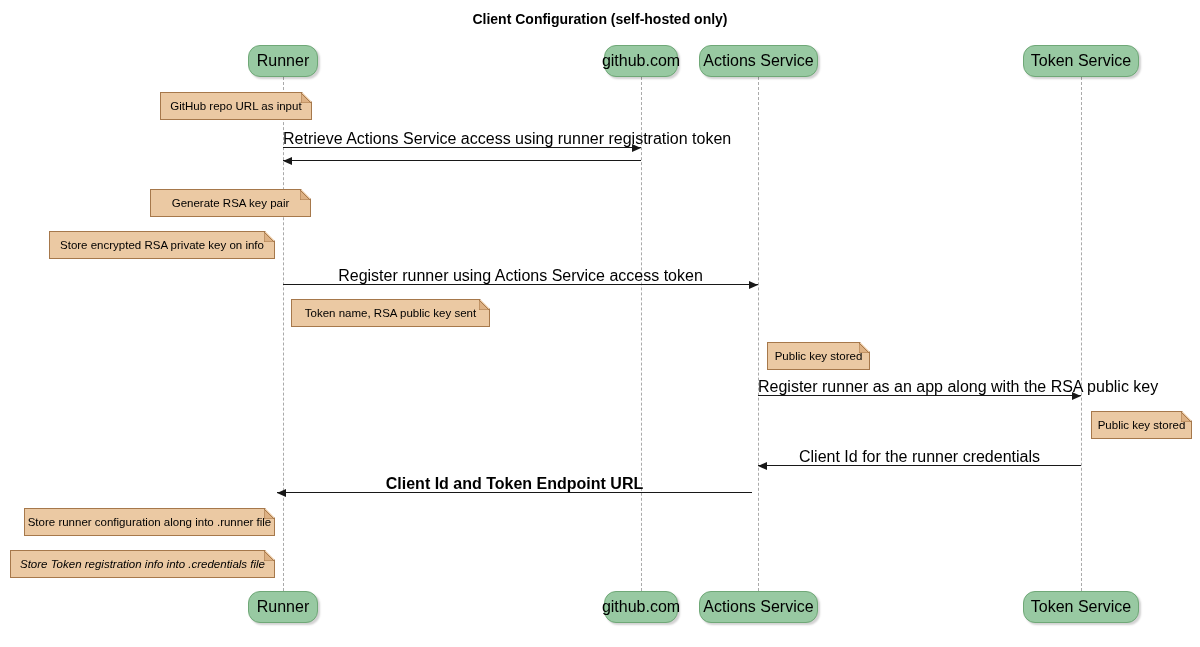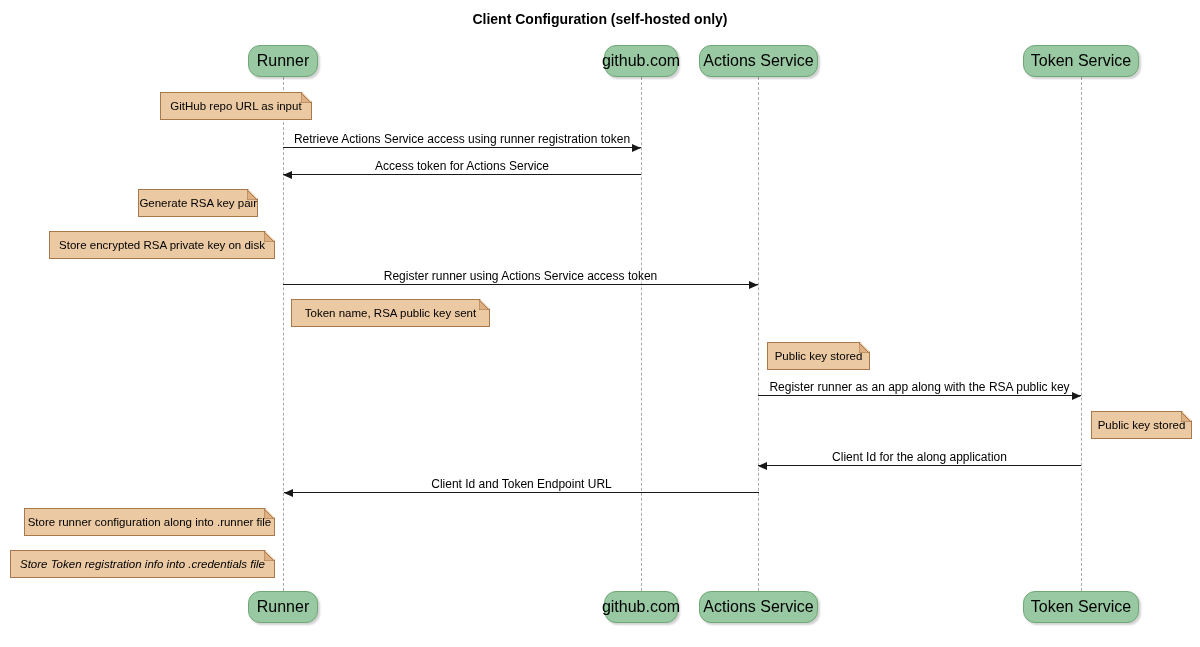--- a/index.html
+++ b/index.html
@@ -41,21 +41,21 @@
     background:var(--participant-fill);
     border:1px solid var(--participant-border);
     border-radius:12px;
     display:flex; align-items:center; justify-content:center;
     font-size:16px; color:var(--text); white-space:nowrap;
     box-shadow:2px 2px 2px rgba(0,0,0,0.18);
   }
 
   .message { position:absolute; }
   .msg-label {
-    font-size:12px; height:12px; line-height:12px;
+    font-size:16px; height:12px; line-height:12px;
     text-align:center; white-space:nowrap; margin-bottom:2px;
     color:var(--text);
   }
   .msg-line { position:relative; height:0; border-top:1px solid var(--arrow); }
   .arrowhead { position:absolute; width:0; height:0; top:-4px;
     border-top:4px solid transparent; border-bottom:4px solid transparent; }
   .dir-right .arrowhead { right:0; border-left:9px solid var(--arrow); }
   .dir-left  .arrowhead { left:0;  border-right:9px solid var(--arrow); }
 
   .note {
@@ -93,70 +93,69 @@
   <div class="participant" style="left:1023px; top:591px; width:116px;">Token Service</div>
 
   <div class="message dir-right" style="left:283px; top:133px; width:358px;">
     <div class="msg-label">Retrieve Actions Service access using runner registration token</div>
     <div class="msg-line">
         <div class="arrowhead"></div>
       </div>
   </div>
 
   <div class="message dir-left" style="left:283px; top:160px; width:358px;">
-    <div class="msg-label">Access token for Actions Service</div>
     <div class="msg-line">
         <div class="arrowhead"></div>
       </div>
   </div>
 
   <div class="message dir-right" style="left:758px; top:381px; width:323px;">
     <div class="msg-label">Register runner as an app along with the RSA public key</div>
     <div class="msg-line">
         <div class="arrowhead"></div>
       </div>
   </div>
 
   <div class="message dir-right" style="left:283px; top:270px; width:475px;">
     <div class="msg-label">Register runner using Actions Service access token</div>
     <div class="msg-line">
         <div class="arrowhead"></div>
       </div>
   </div>
 
   <div class="message dir-left" style="left:758px; top:451px; width:323px;">
-    <div class="msg-label">Client Id for the along application</div>
+    <div class="msg-label">Client Id for the runner credentials</div>
     <div class="msg-line">
         <div class="arrowhead"></div>
       </div>
   </div>
 
-  <div class="message dir-left" style="left:284px; top:478px; width:475px;">
+  <div class="message dir-left" style="left:277px; top:478px; width:475px;font-weight:bold;">
     <div class="msg-label">Client Id and Token Endpoint URL</div>
     <div class="msg-line">
         <div class="arrowhead"></div>
       </div>
   </div>
 
   <div class="note" style="left:123px; top:92px; width:152px;margin-left:37px;">
     <span>GitHub repo URL as input</span>
     <svg class="note-fold" width="10" height="10">
         <path d="M0,0 L10,10 L0,10 Z"></path>
       </svg>
   </div>
 
-  <div class="note" style="left:138px; top:189px; width:120px;justify-content:flex-end;">
+  <div class="note" style="left:150px; top:189px; width:161px;">
     <span>Generate RSA key pair</span>
     <svg class="note-fold" width="10" height="10">
         <path d="M0,0 L10,10 L0,10 Z"></path>
       </svg>
   </div>
 
   <div class="note" style="left:49px; top:231px; width:226px;">
-    <span>Store encrypted RSA private key on disk</span>
+    <span>Store encrypted RSA private key on info</span>
     <svg class="note-fold" width="10" height="10">
         <path d="M0,0 L10,10 L0,10 Z"></path>
       </svg>
   </div>
 
   <div class="note" style="left:291px; top:299px; width:199px;">
     <span>Token name, RSA public key sent</span>
     <svg class="note-fold" width="10" height="10">
         <path d="M0,0 L10,10 L0,10 Z"></path>
       </svg>

